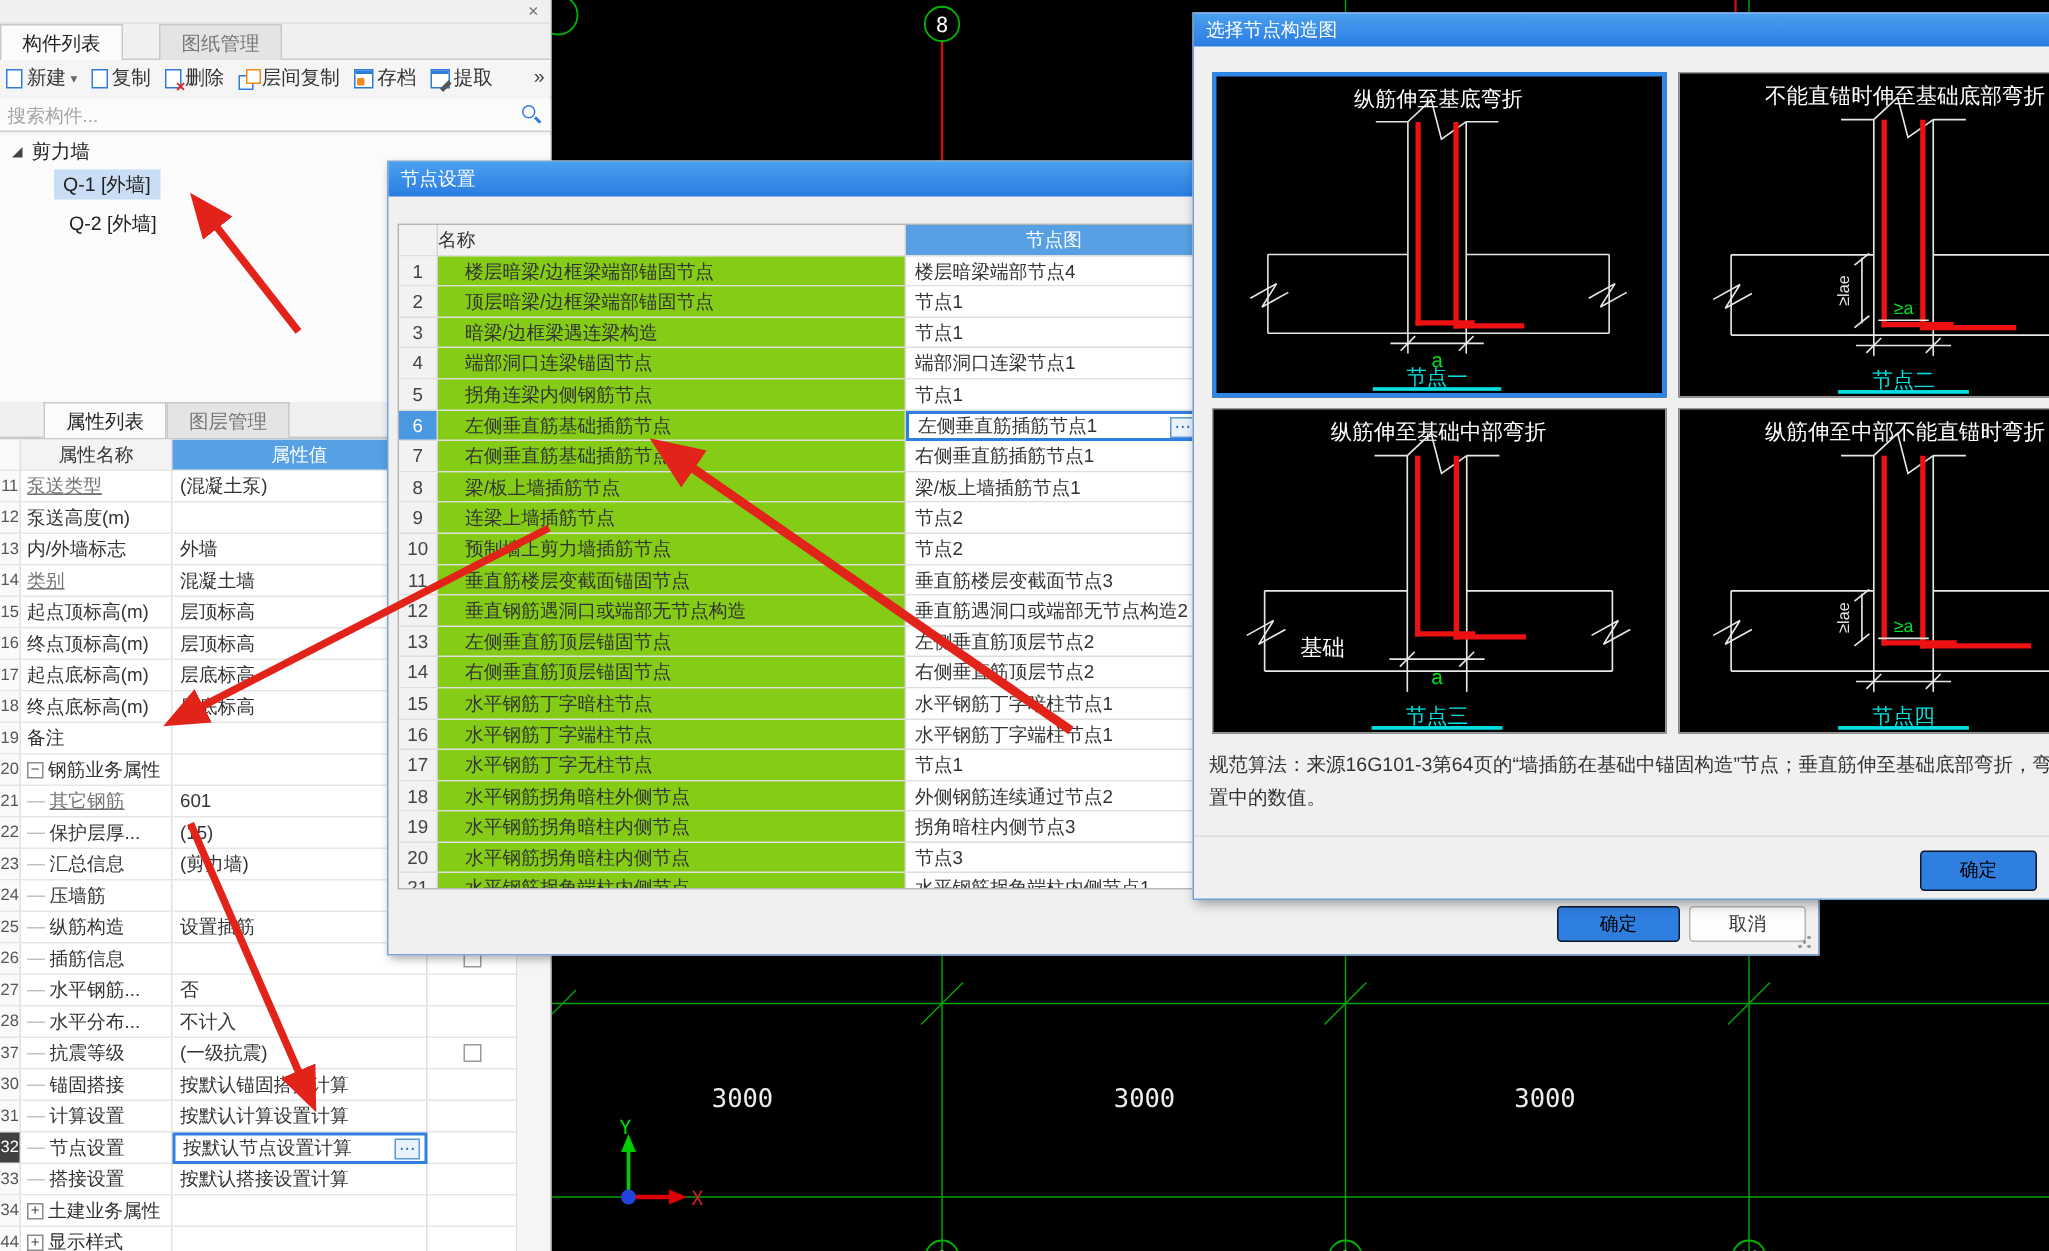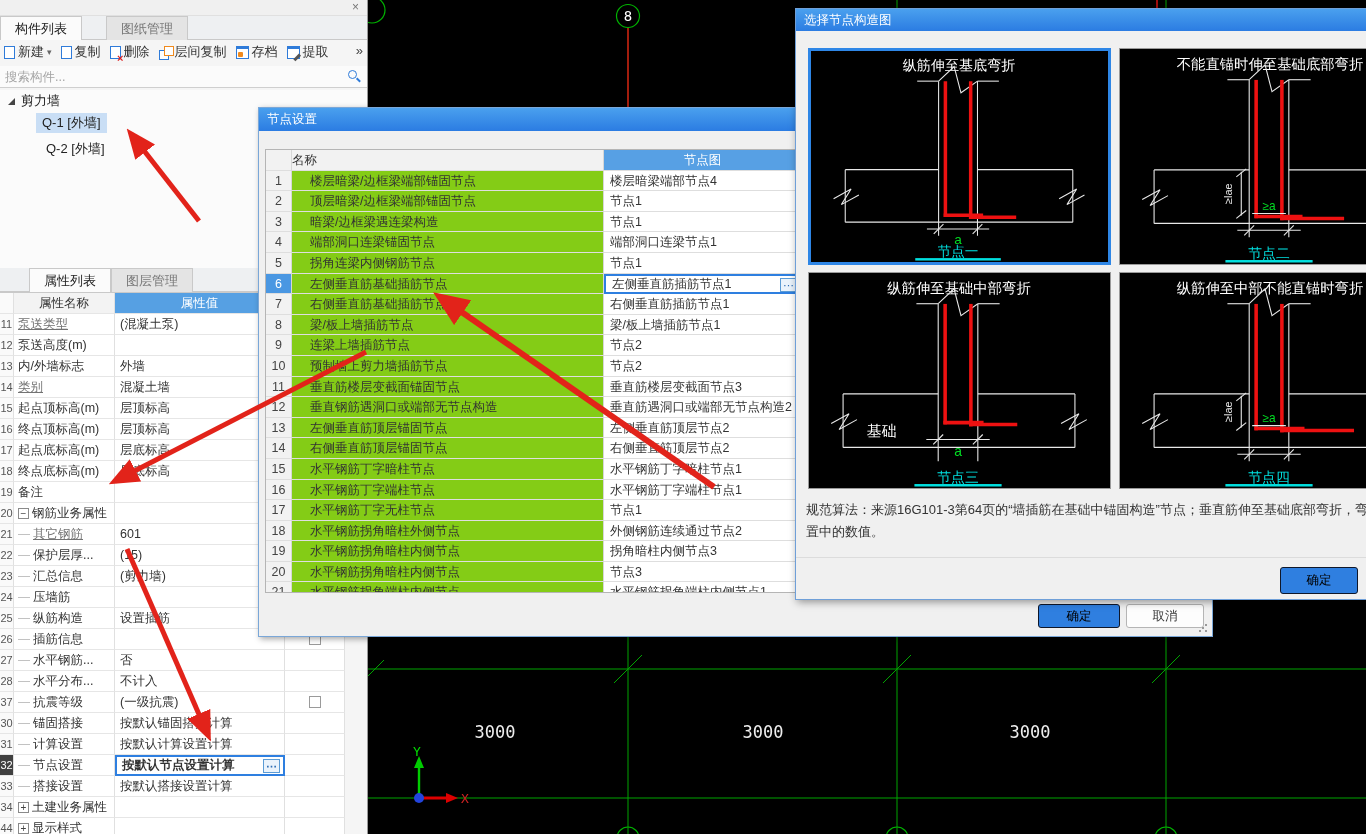--- a/index.html
+++ b/index.html
@@ -48,21 +48,21 @@
   .pchk{flex:1;display:flex;align-items:center;justify-content:center;}
   .phead{background:#f3f3f3;}
   .phead .pname{justify-content:center;padding-left:0;color:#333;}
   .phead .pval{background:#56a0e3;color:#fff;text-align:center;padding-left:0;}
   .phead .pchk{background:#56a0e3;}
   .gicon{display:inline-block;width:11px;height:11px;border:1px solid #8a8a8a;line-height:9px;text-align:center;font-size:10px;color:#444;background:#fff;flex:none;}
   .gicon:empty{display:none;}
   .dash{display:inline-block;width:12px;height:1px;background:#c2c2c2;flex:none;}
   .link{color:#737373;text-decoration:underline;}
   .prow.sel .pno{background:#404040;color:#fff;}
-  .prow.sel .pval{border:2px solid #2e7fe0;line-height:16px;font-weight:bold;}
+  .prow.sel .pval{border:2px solid #2e7fe0;line-height:16px;}
   .dots-btn{position:absolute;right:3px;top:2px;width:17px;height:14px;border:1px solid #5b9bd5;background:#eaf3fc;color:#2f6db4;font-size:11px;line-height:12px;text-align:center;cursor:pointer;}
   .cb{width:12px;height:12px;border:1px solid #9a9a9a;background:#fff;}
 
   
   #node-dialog{position:absolute;left:258px;top:107px;width:955px;height:530px;background:#f0f0f0;border:1px solid #7aa7d8;box-shadow:2px 2px 6px rgba(0,0,0,.35);z-index:3;}
   .dlg-title{position:absolute;left:0;top:0;width:100%;height:23px;background:linear-gradient(#4aa0ee,#2b7ce2);color:#fff;font-size:12.5px;line-height:22px;padding-left:8px;}
   #node-table{position:absolute;left:6px;top:41px;width:540px;height:444px;background:#fff;border:1px solid #b5b5b5;overflow:hidden;}
   .nrow{display:flex;height:20.6px;line-height:20px;font-size:12.5px;color:#333;}
   .nrow>span{border-right:1px solid #d6d6d6;border-bottom:1px solid #dedede;overflow:hidden;white-space:nowrap;}
   .nno{width:26px;flex:none;text-align:center;background:#f2f2f2;color:#444;}

